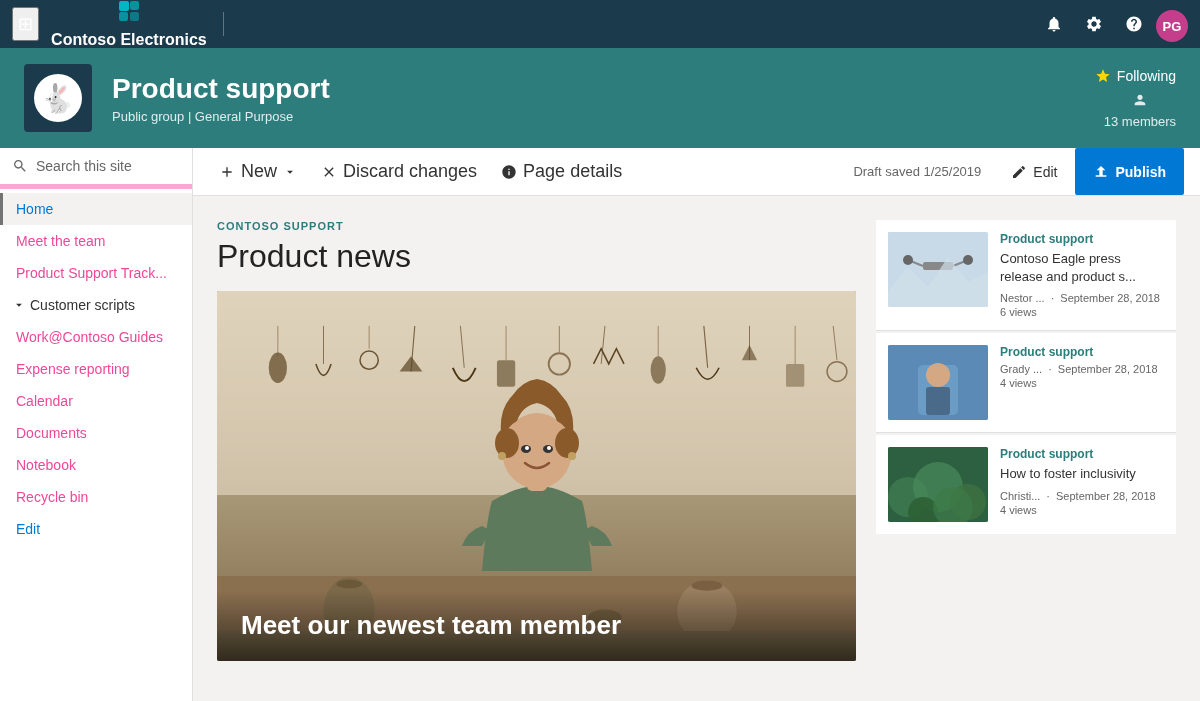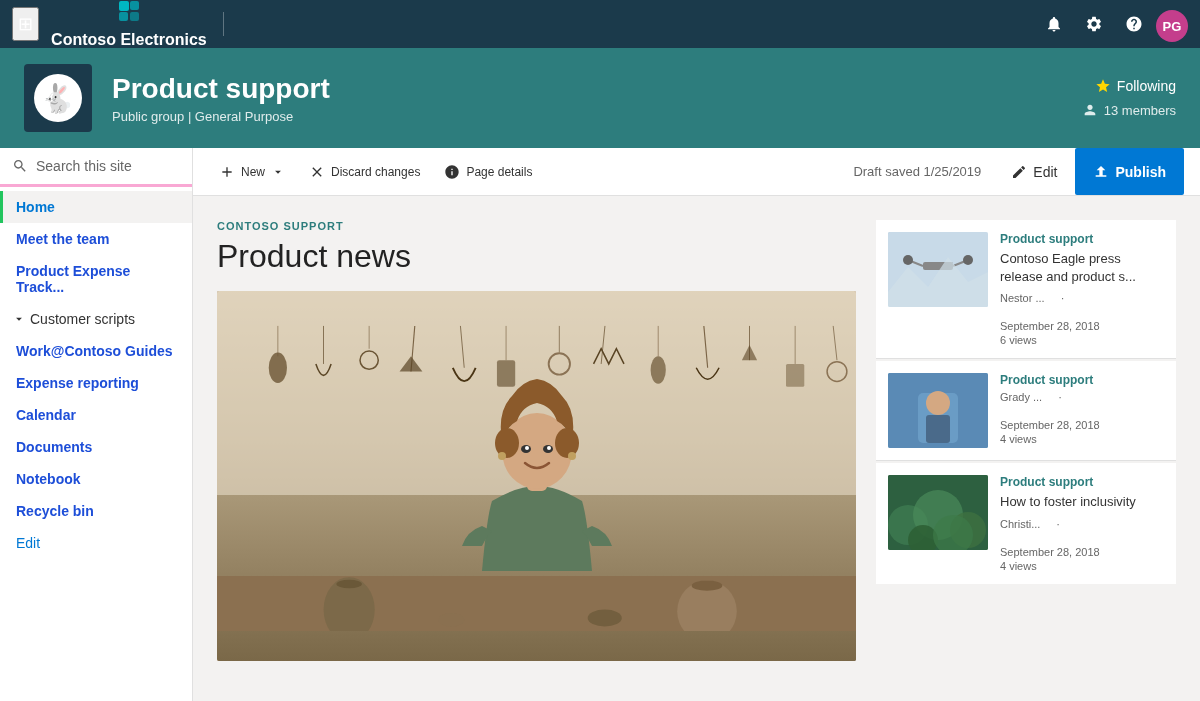--- a/index.html
+++ b/index.html
@@ -129,30 +129,31 @@
       font-size: 14px;
       cursor: pointer;
       font-family: 'Segoe UI', Arial, sans-serif;
     }
     .members-info {
       display: flex;
       align-items: center;
       gap: 6px;
       color: rgba(255,255,255,0.85);
       font-size: 13px;
+      flex-direction: column;
     }
     .toolbar-btn {
       display: flex;
       align-items: center;
       gap: 6px;
       padding: 6px 10px;
       border: none;
       background: none;
       color: #333;
-      font-size: 12px;
+      font-size: 18px;
       cursor: pointer;
       border-radius: 2px;
       font-family: 'Segoe UI', Arial, sans-serif;
     }
     .draft-saved {
       color: #666;
       font-size: 13px;
       margin-right: 12px;
     }
     .edit-btn {
@@ -191,43 +192,42 @@
       height: 100%;
       padding-top: 0;
       flex-shrink: 0;
       overflow-y: auto;
     }
     .search-bar {
       display: flex;
       align-items: center;
       padding: 10px 12px;
       gap: 8px;
-      border-bottom: 3px solid #f9a8d4;
+      border-bottom: 5px solid #f9a8d4;
       cursor: pointer;
     }
     .search-bar-text {
       color: #666;
       font-size: 14px;
     }
     .sidebar-nav { padding: 4px 0; }
     .sidebar-item {
       display: flex;
       align-items: center;
       padding: 8px 16px;
-      color: #1d4ed8;
+      color: #ec4899;
       font-size: 14px;
       cursor: pointer;
       gap: 8px;
-      font-weight: bold;
     }
     .sidebar-item.active {
       background: #f3f2f1;
-      border-left: 3px solid #22c55e;
+      border-left: 3px solid #737373;
       color: #0078d4;
-      font-weight: 700;
+      font-weight: 400;
       padding-left: 13px;
     }
     .sidebar-item-expand {
       display: flex;
       align-items: center;
       padding: 8px 12px;
       color: #333;
       font-size: 14px;
       cursor: pointer;
       gap: 4px;
@@ -315,21 +315,21 @@
       font-size: 13px;
       font-weight: 400;
       line-height: 1.4;
       margin-bottom: 6px;
     }
     .news-meta {
       color: #666;
       font-size: 11px;
       display: flex;
       flex-wrap: wrap;
-      gap: 16px;
+      gap: 6px;
     }
     .news-views {
       color: #666;
       font-size: 11px;
       margin-top: 2px;
     }
   </style>
 </head>
 <body>
 
@@ -404,21 +404,21 @@
     </div>
 
     <nav class="sidebar-nav">
       <div class="sidebar-item active">
         <span>Home</span>
       </div>
       <div class="sidebar-item">
         <span>Meet the team</span>
       </div>
       <div class="sidebar-item">
-        <span>Product Expense Track...</span>
+        <span>Product Support Track...</span>
       </div>
       <div class="sidebar-item-expand">
         <svg width="14" height="14" viewBox="0 0 24 24" fill="#333">
           <path d="M7 10l5 5 5-5z"></path>
         </svg>
         <span>Customer scripts</span>
       </div>
       <div class="sidebar-item">
         <span>Work@Contoso Guides</span>
       </div>
@@ -558,20 +558,23 @@
 
               <ellipse cx="80" cy="40" rx="30" ry="38" fill="#7a6848" opacity="0.9"></ellipse>
               <ellipse cx="80" cy="10" rx="15" ry="5" fill="#6a5838"></ellipse>
               <ellipse cx="500" cy="42" rx="35" ry="36" fill="#9a8060" opacity="0.9"></ellipse>
               <ellipse cx="500" cy="12" rx="18" ry="6" fill="#7a6040"></ellipse>
 
               <ellipse cx="200" cy="52" rx="15" ry="8" fill="#8a7050" opacity="0.8"></ellipse>
               <ellipse cx="380" cy="50" rx="20" ry="10" fill="#6a5838" opacity="0.7"></ellipse>
             </svg>
 
+            <div class="hero-overlay">
+              <div class="hero-text">Meet our newest team member</div>
+            </div>
           </div>
         </div>
 
         <div style="width:300px;flex-shrink:0;">
 
           <div class="news-card">
             <div class="news-thumbnail thumb-1">
               <svg width="100" height="75" viewBox="0 0 100 75">
                 <rect width="100" height="75" fill="#c8dae8"></rect>
 

